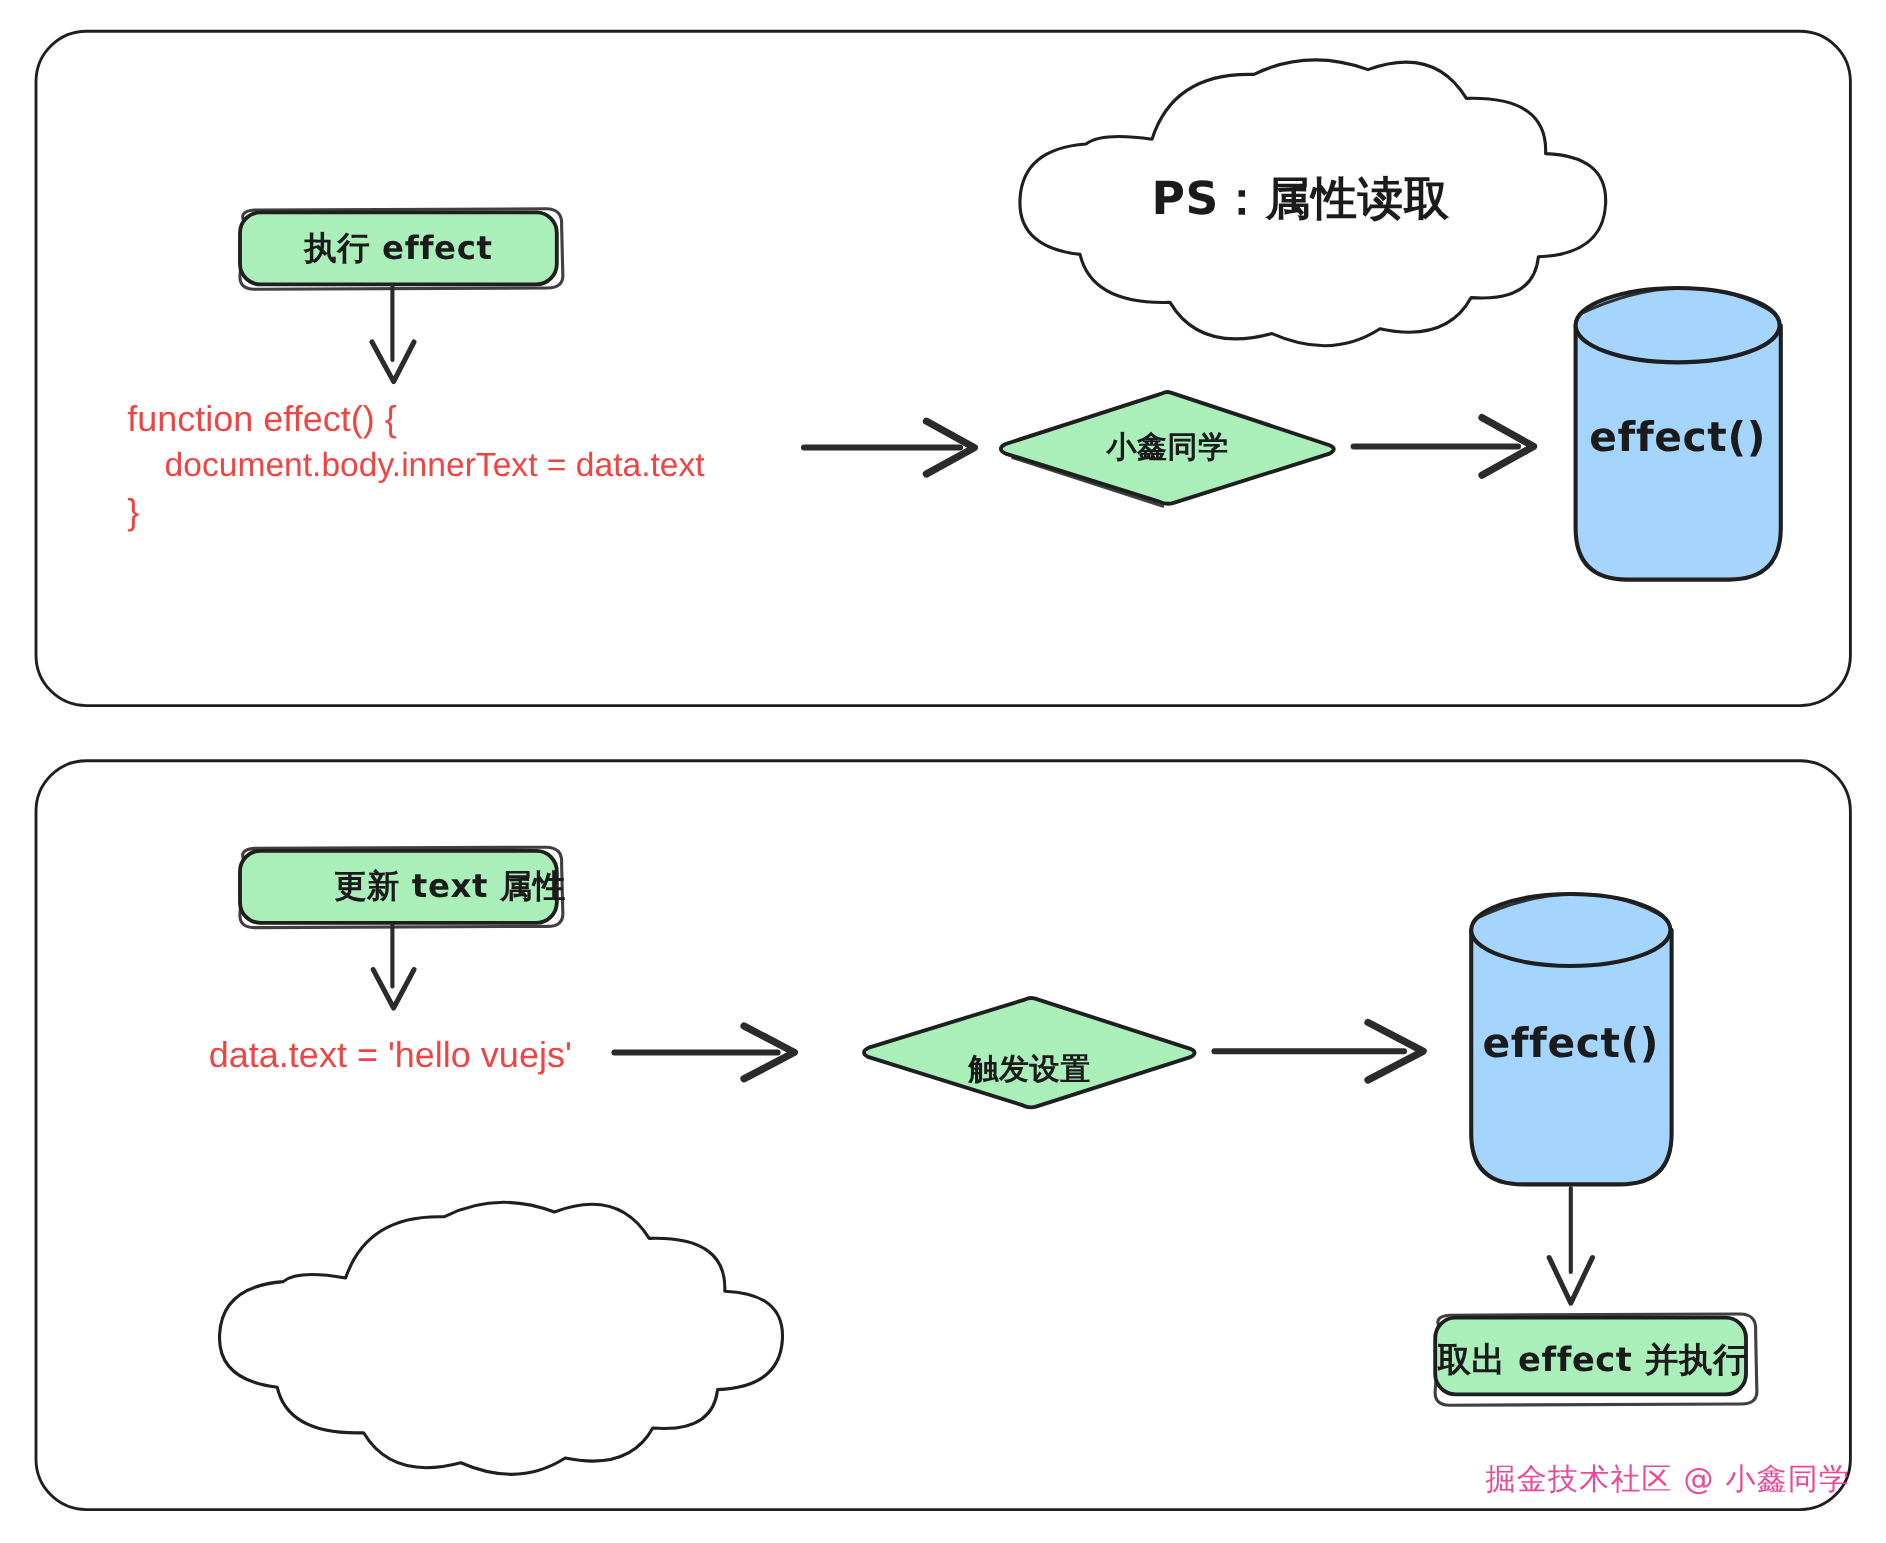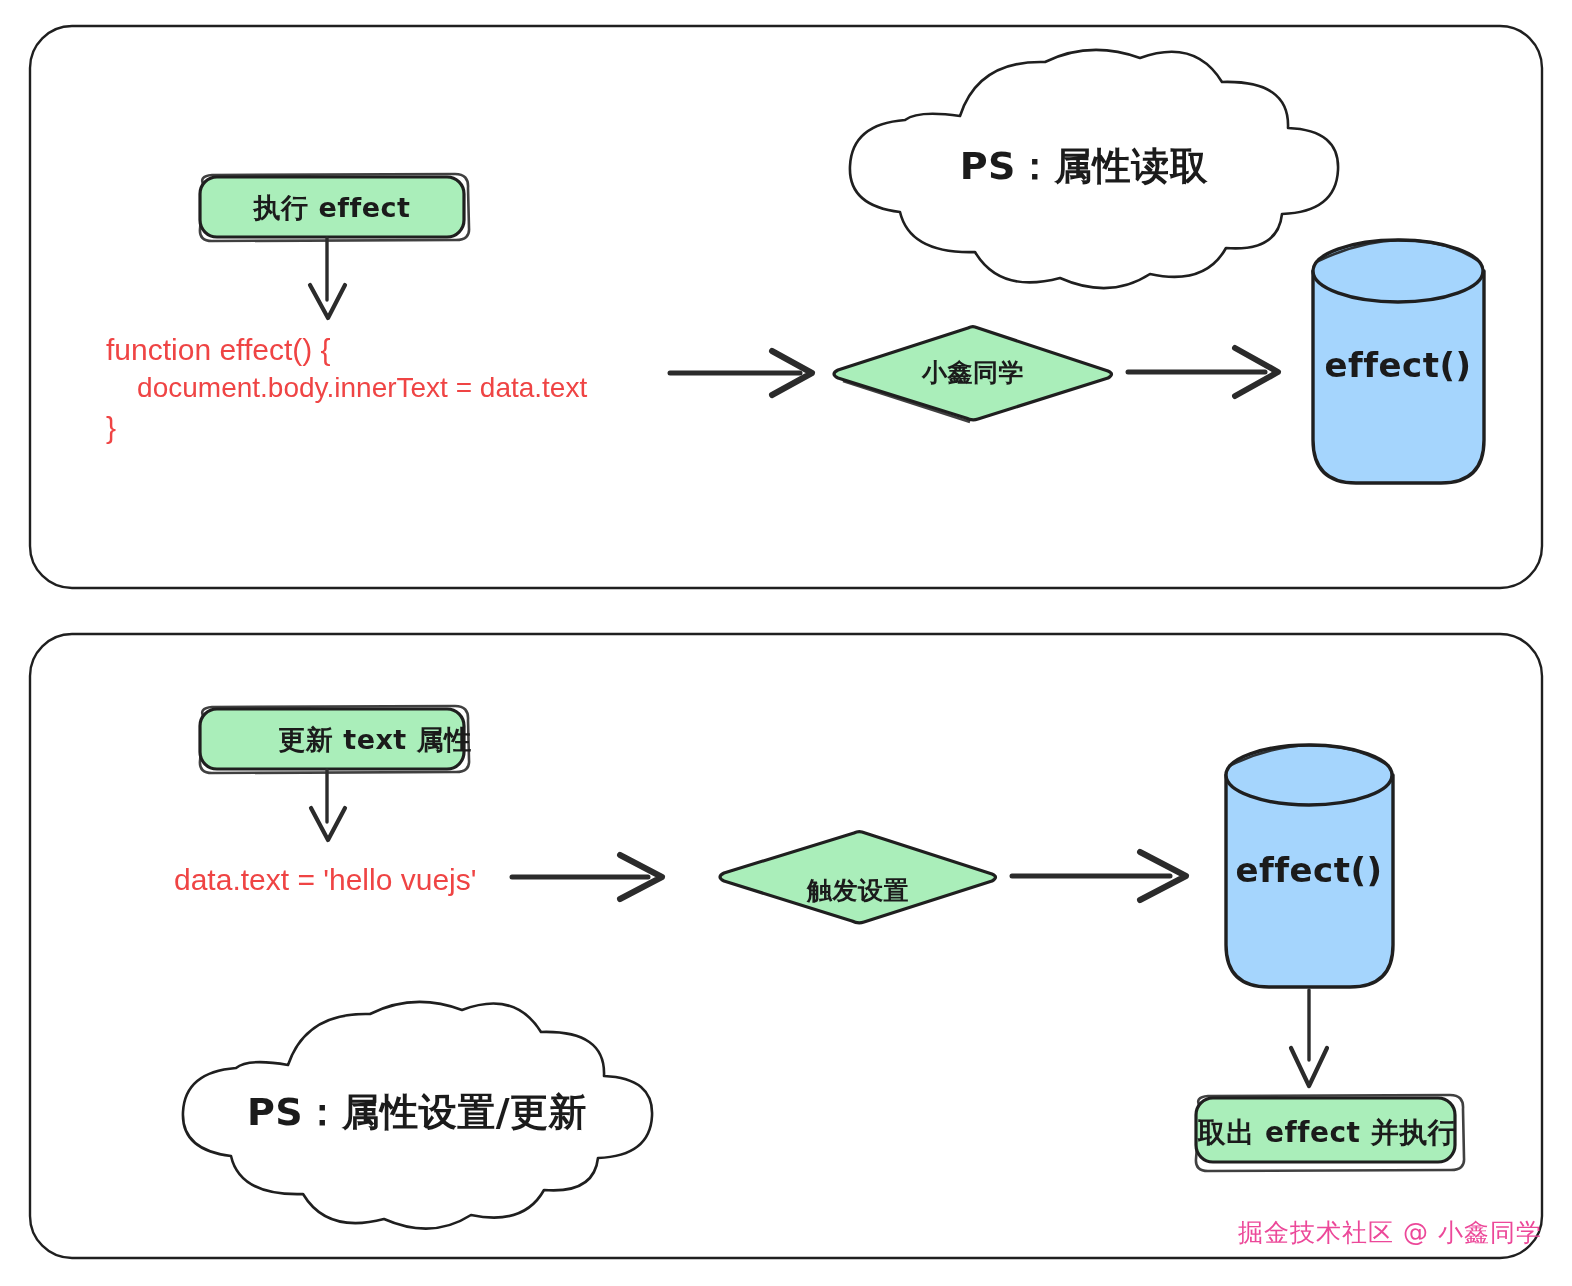--- a/index.html
+++ b/index.html
@@ -253,17 +253,16 @@
   <div class="lbl lbl-hand center-text" style="left:332px; top:740px; font-size:27px;margin-left:43px;">更新 text 属性</div>
 
   <div class="lbl lbl-code" style="left:174px; top:861px; font-size:30px;">data.text = 'hello vuejs'</div>
 
   <div class="lbl lbl-hand center-text" style="left:858px; top:877px; font-size:25px;margin-top:14px;">触发设置</div>
 
   <div class="lbl lbl-hand center-text" style="left:1309px; top:871px; font-size:34px;">effect()</div>
 
   <div class="lbl lbl-hand center-text" style="left:1327px; top:1133px; font-size:28px;">取出 effect 并执行</div>
 
-  <div class="lbl lbl-hand center-text" style="left:417px; top:1112px; font-size:38px;">PS：属性设置/更新</div>
 
   <div class="watermark" style="left:1238px; top:1216px;">掘金技术社区 @ 小鑫同学</div>
 
 </div>
 
 </body></html>

